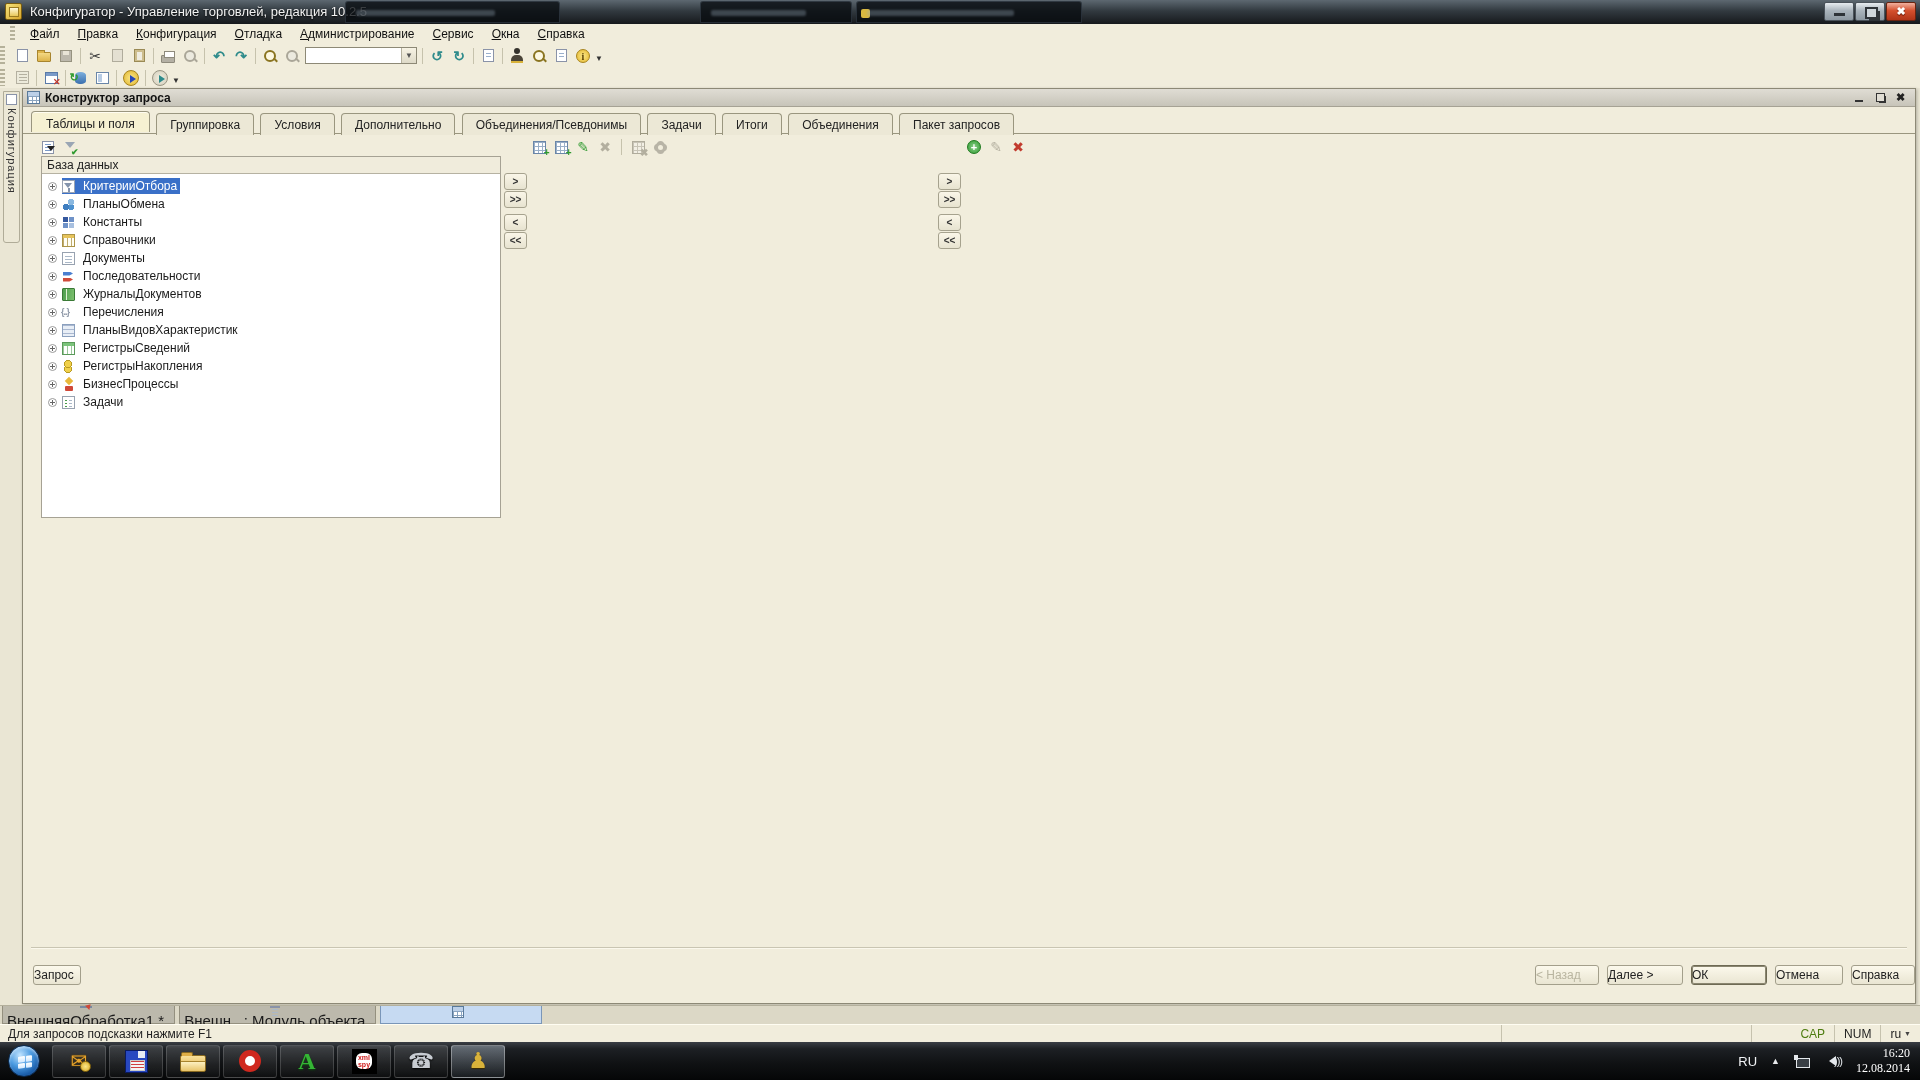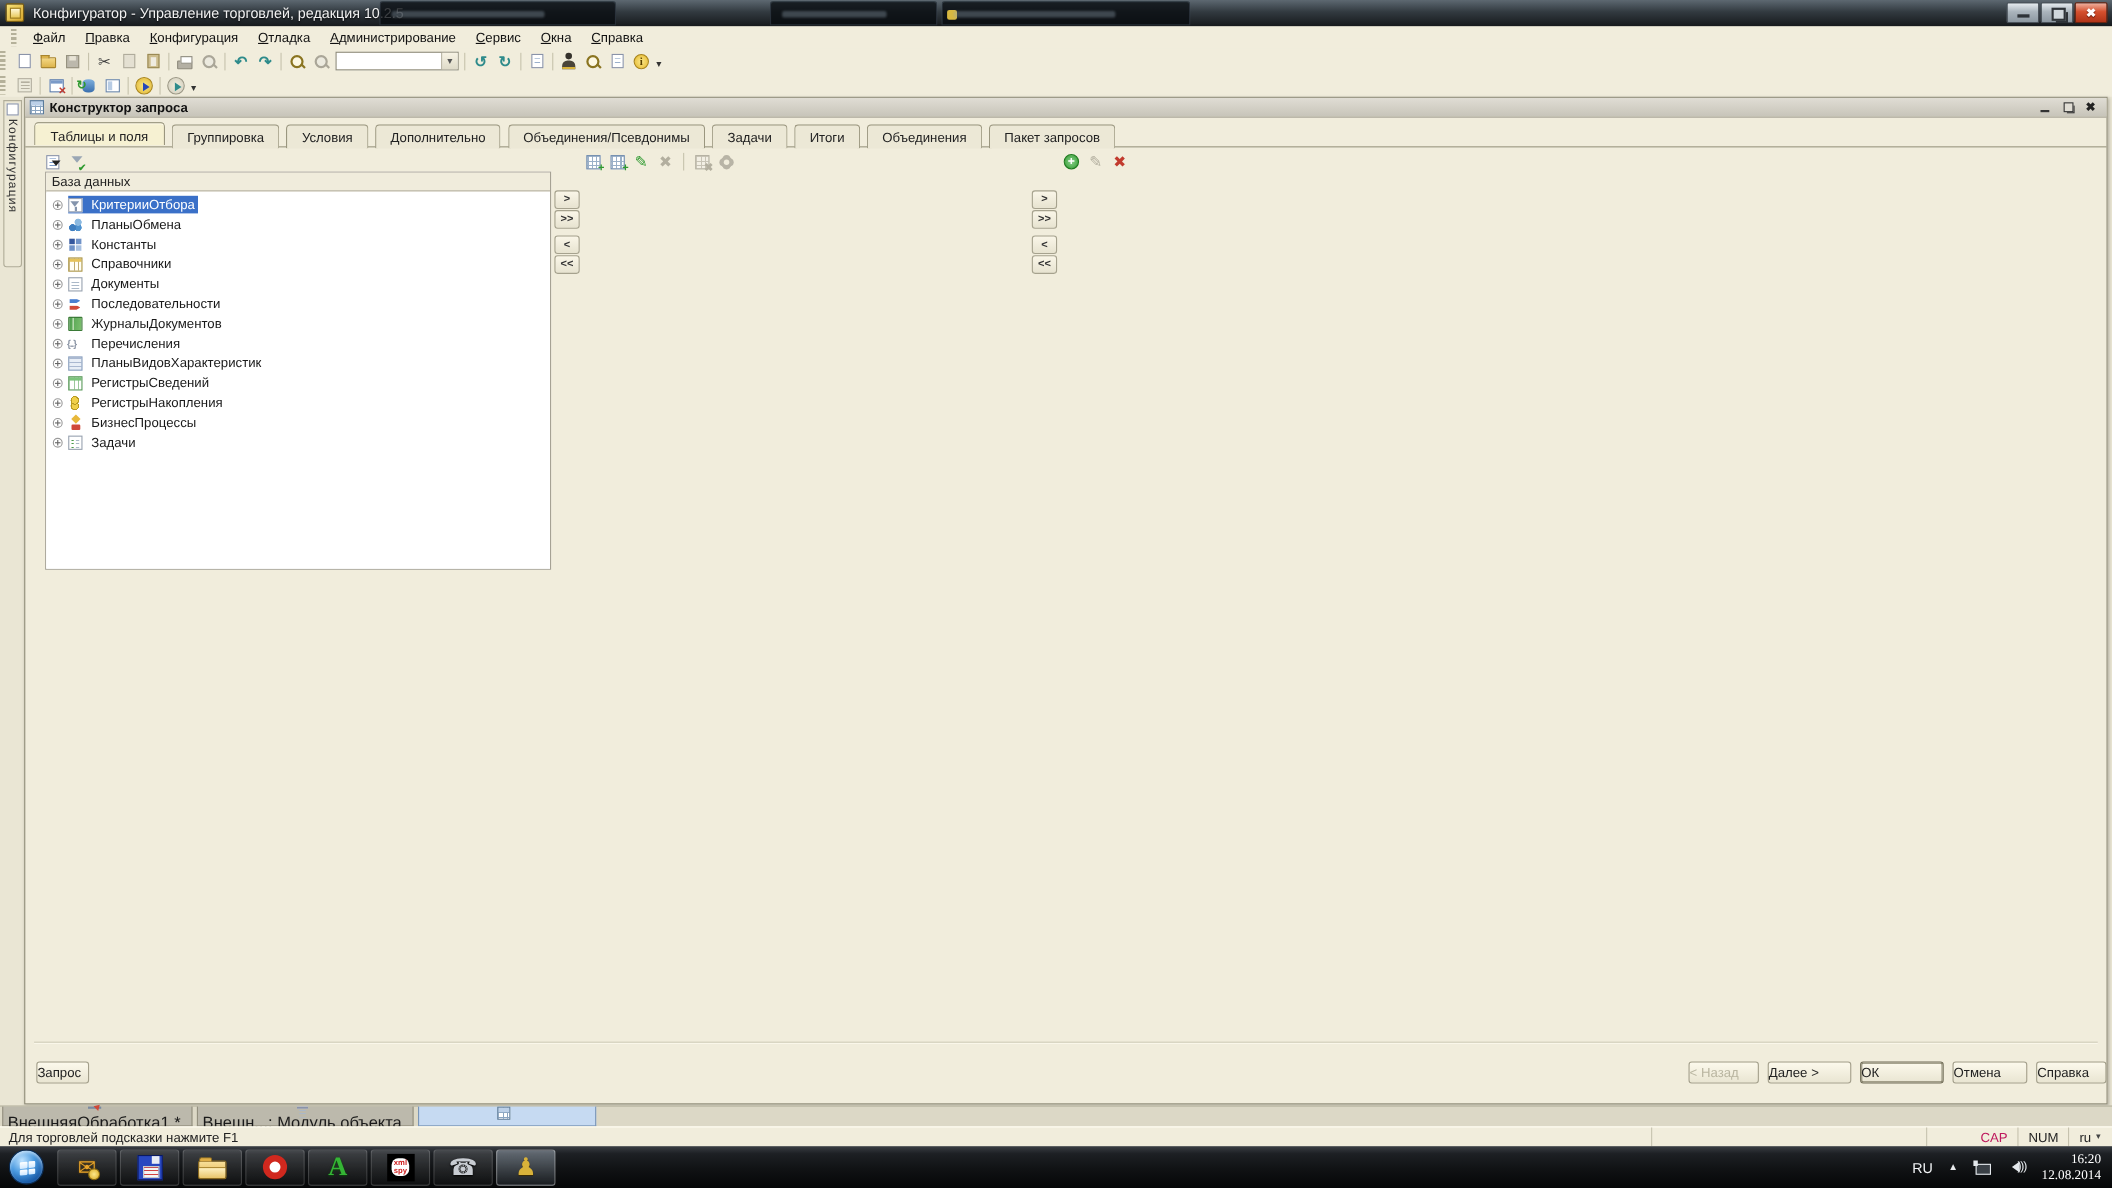--- a/index.html
+++ b/index.html
@@ -251,21 +251,21 @@
   .bt-ico2::after { content:""; position:absolute; left:1px; right:1px; top:2px; height:7px;
     background:repeating-linear-gradient(to bottom,#aab8c8 0 1px,transparent 1px 3px); }
   .btab .icon-grid { width:12px; height:12px; margin:0; }
 
   
   .statusbar { position:absolute; top:1024px; left:0; width:1920px; height:18px; background:#f1eddc;
     border-top:1px solid #fffdf2; display:flex; align-items:center; font-size:12px; }
   .sb-hint { padding-left:8px; color:#222; flex:1; }
   .sb-cell { border-left:1px solid #c6c2ae; padding:1px 9px; height:100%; display:flex;
     align-items:center; gap:3px; }
-  .sb-cap { color:#be185d;padding-left:48px; } .sb-num { color:#222; }
+  .sb-cap { color:#4d7c0f;padding-left:48px; } .sb-num { color:#222; }
   .sb-lang { color:#222; } .sb-lang .arr { font-size:7px; color:#444; }
   .sb-spacer { border-left:1px solid #c6c2ae; width:250px; height:100%; }
 
   
   .taskbar { position:absolute; top:1042px; left:0; width:1920px; height:38px;
     background:linear-gradient(#3a3e44 0%,#1d2024 18%,#101214 55%,#050607 100%);
     display:flex; align-items:center; }
   .orb { width:32px; height:32px; border-radius:50%; margin:0 12px 0 8px; position:relative;
     background:radial-gradient(circle at 11px 9px,#bfe3ff,#4a9ae0 40%,#1a5ca8 72%,#0a3a78);
     border:1px solid #0a2a50; box-shadow:inset 0 2px 3px rgba(255,255,255,.6); }
@@ -628,21 +628,21 @@
     <span class="bt-ico2"></span>
     <span>Внешн...: Модуль объекта</span>
   </div>
   <div class="btab active">
     <span class="icon-grid"></span>
     <span>Конструктор запроса</span>
   </div>
 </div>
 
 <div class="statusbar">
-  <span class="sb-hint">Для торговлей подсказки нажмите F1</span>
+  <span class="sb-hint">Для запросов подсказки нажмите F1</span>
   <span class="sb-spacer"></span>
   <span class="sb-cell sb-cap">CAP</span>
   <span class="sb-cell sb-num">NUM</span>
   <span class="sb-cell sb-lang">
     <span>ru</span>
     <span class="arr">▼</span>
   </span>
 </div>
 
 <div class="taskbar">

